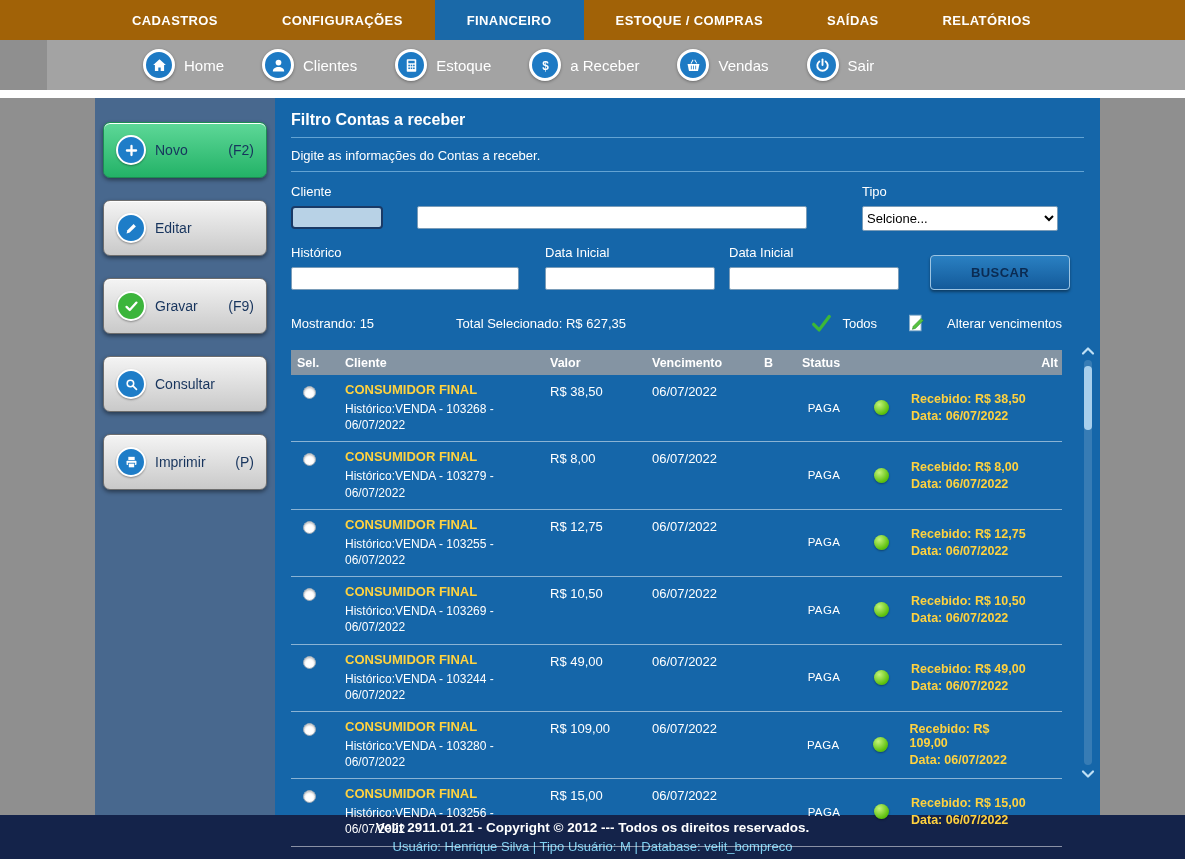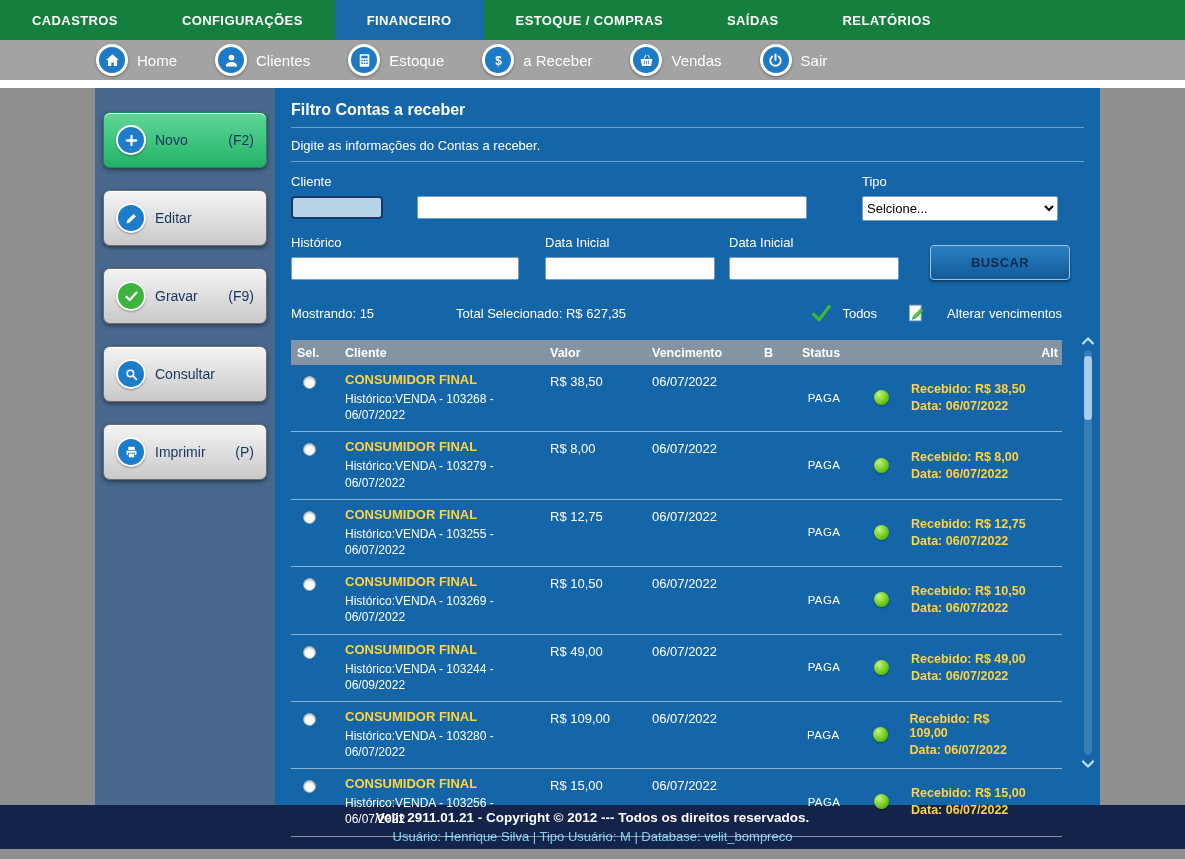--- a/index.html
+++ b/index.html
@@ -4,33 +4,34 @@
 <style>
   * { box-sizing: border-box; margin: 0; padding: 0; }
   body {
     font-family: "Liberation Sans", "DejaVu Sans", sans-serif;
     background: #6f6f6f;
   }
   .page { width: 1185px; height: 859px; position: relative; overflow: hidden; background: #8f8f8f; }
 
   
   .topnav {
-    height: 40px; background: #15803d; display: flex; align-items: stretch;
+    height: 40px; background: #a16207; display: flex; align-items: stretch;
+    padding-left: 100px;
   }
   .topnav-item {
     display: flex; align-items: center; padding: 0 32px;
     color: #fff; font-size: 13px; font-weight: bold; letter-spacing: .4px;
     cursor: pointer; white-space: nowrap;
   }
   .topnav-item.active { background: #1a69a8; }
 
   
   .toolbar {
-    height: 40px; background: #a3a3a3; display: flex; align-items: center;
-    padding-left: 96px; gap: 38px;
+    height: 50px; background: #a3a3a3; display: flex; align-items: center;
+    padding-left: 96px; gap: 38px; margin-left: 47px;
   }
   .tool-item { display: flex; align-items: center; gap: 9px; cursor: pointer; }
   .tool-circle {
     width: 32px; height: 32px; border-radius: 50%; background: #1d7ac4;
     border: 3px solid #fff; box-shadow: 0 1px 3px rgba(0,0,0,.35);
     display: flex; align-items: center; justify-content: center; flex: 0 0 auto;
   }
   .tool-circle svg { width: 19px; height: 19px; display: block; }
   .tool-label { color: #fff; font-size: 15px; }
 
@@ -453,21 +454,21 @@
     </div>
     <div class="td"></div>
   </div>
 
   <div class="grid-cols trow">
     <div class="td">
       <span class="radio"></span>
     </div>
     <div class="td">
       <div class="cliente-name">CONSUMIDOR FINAL</div>
-      <div class="cliente-hist">Histórico:VENDA - 103244 - 06/09/2022</div>
+      <div class="cliente-hist">Histórico:VENDA - 103244 - 06/07/2022</div>
     </div>
     <div class="td td-valor">R$ 49,00</div>
     <div class="td td-venc">06/07/2022</div>
     <div class="td"></div>
     <div class="td td-status">
       <span class="paga">PAGA</span>
       <span class="dot"></span>
       <span class="recinfo">
         <span>Recebido: R$ 49,00</span>
         <span>Data: 06/07/2022</span>

